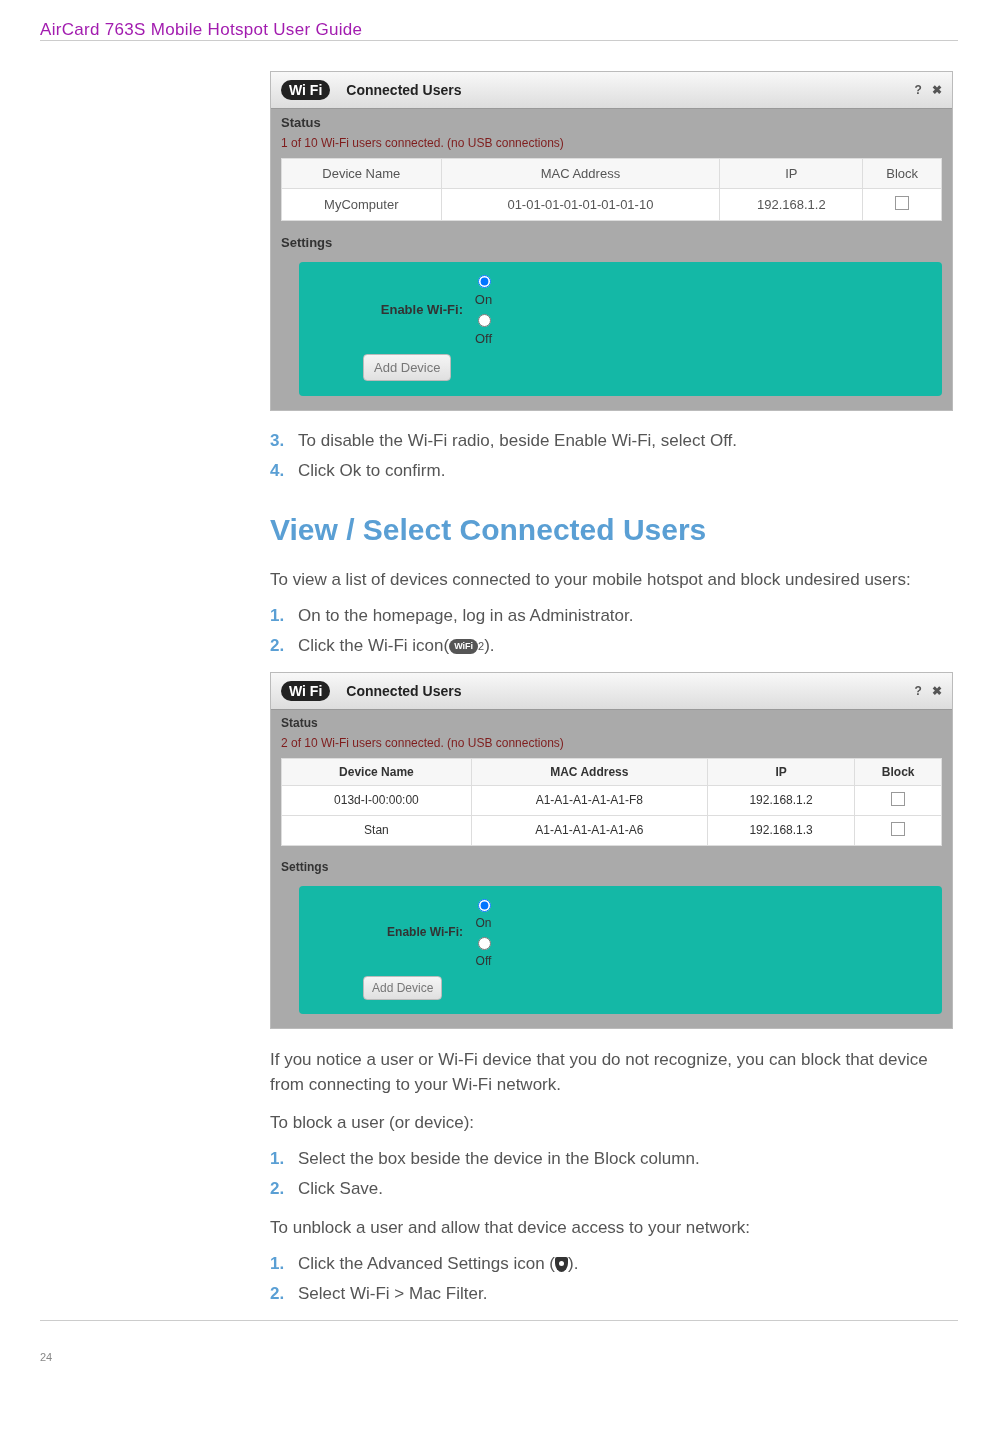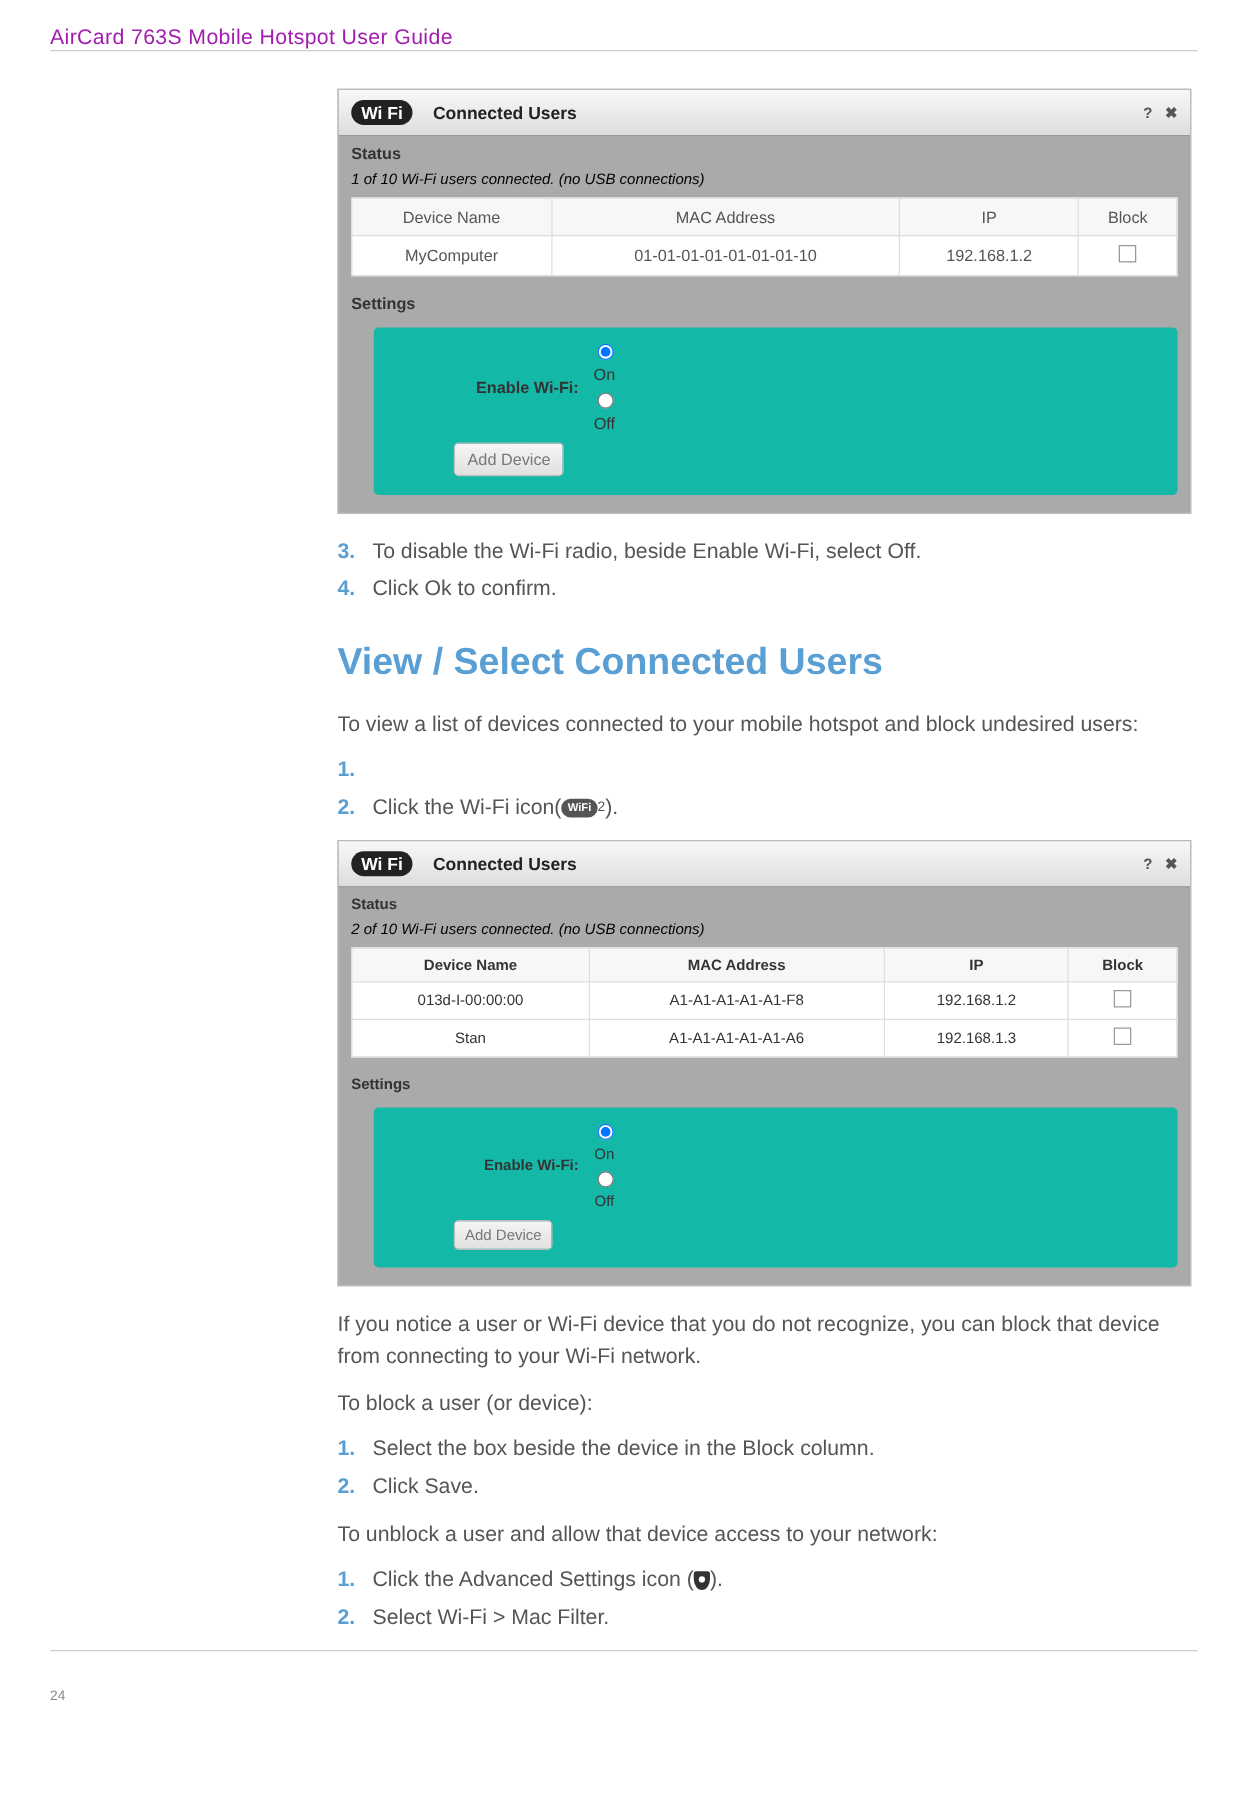--- a/index.html
+++ b/index.html
@@ -55,25 +55,24 @@
     font-size: 12px;
   }
   .section-label {
     background: #aaa;
     color: #333;
     font-weight: bold;
     font-size: 13px;
     padding: 6px 10px 4px 10px;
   }
   .status-text {
-    color: #000000;
+    color: #7f1d1d;
     font-size: 12px;
     padding: 2px 10px 8px 10px;
     background: #aaa;
-    font-style: italic;
   }
   .tbl {
     width: calc(100% - 20px);
     margin: 0 10px;
     border-collapse: collapse;
     background: #fff;
     font-size: 13px;
     color: #555;
   }
   .tbl th, .tbl td {
@@ -292,20 +291,21 @@
         </li>
     </ol>
 
     <h2 class="section">View / Select Connected Users</h2>
 
     <p class="body">To view a list of devices connected to your mobile hotspot and block undesired users:</p>
 
     <ol class="steps">
       <li>
           <span class="num">1.</span>
+          <span>On to the homepage, log in as Administrator.</span>
         </li>
       <li>
           <span class="num">2.</span>
         <span>
           <span>Click the Wi-Fi icon(</span><span class="wifi-badge-sm">WiFi</span><span style="font-size:11px;vertical-align:middle;">2</span><span>).</span>
         </span>
       </li>
     </ol>
 
     <div class="panel panel2">

